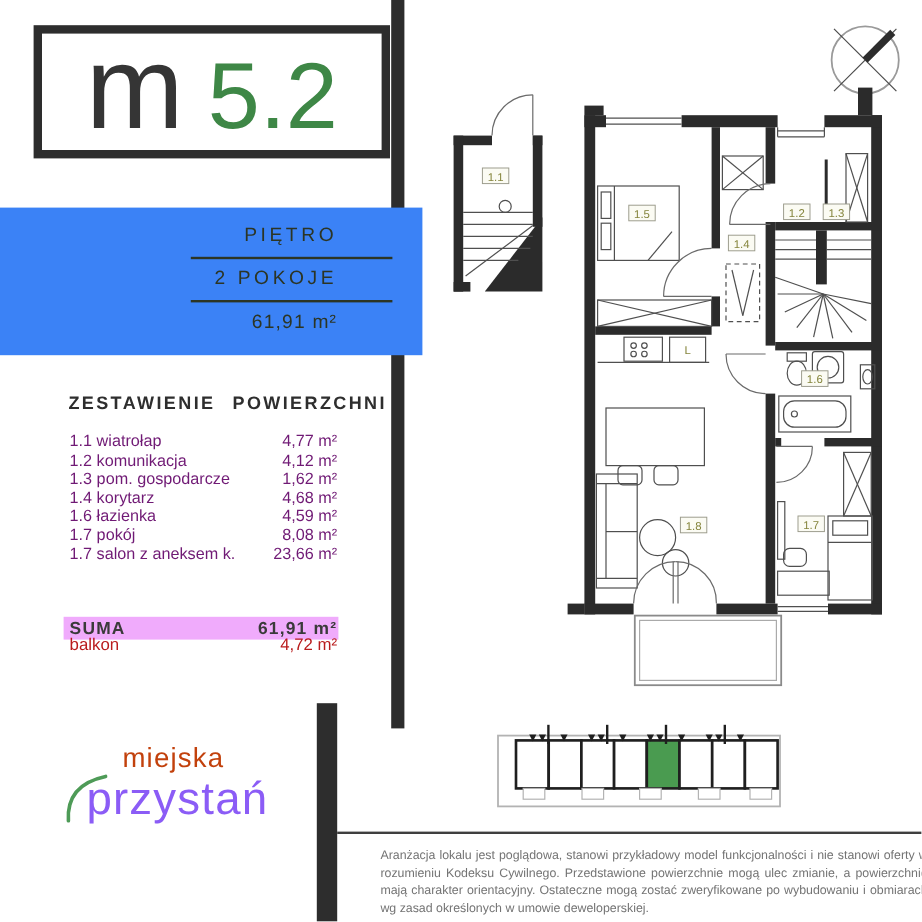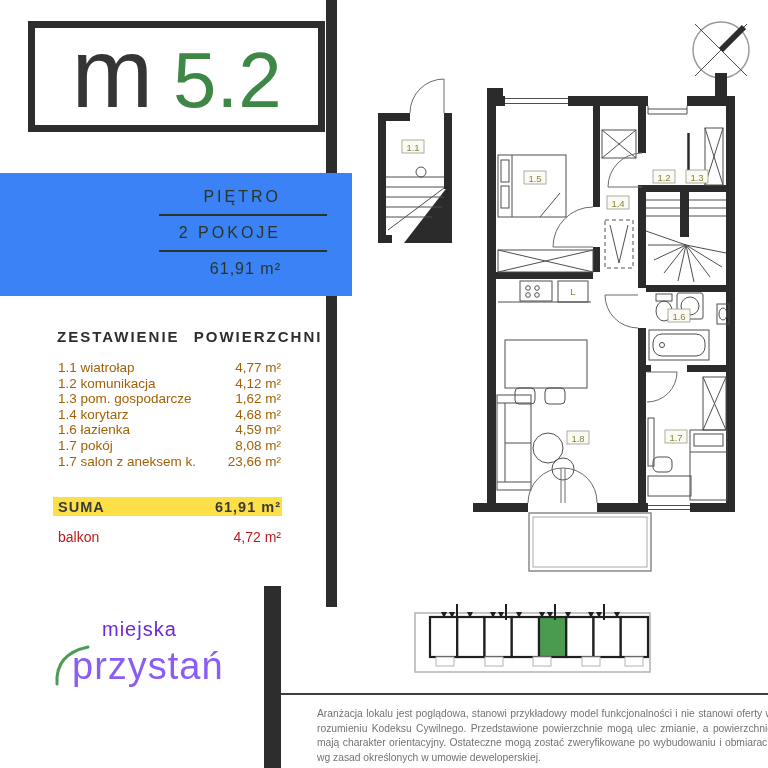--- a/index.html
+++ b/index.html
@@ -23,22 +23,22 @@
   .band-row{text-align:right;padding-right:46px;font-size:16px;letter-spacing:3px;font-weight:500;
             height:24px;line-height:24px;white-space:nowrap;}
   .band-div{border-bottom:2px solid #2c3524;margin:5px 0;}
   .band-area{font-weight:400;letter-spacing:1px;}
 
   
   .tbl-title{position:absolute;left:57px;top:328px;font-size:15px;font-weight:bold;
              letter-spacing:2px;word-spacing:8px;color:#2e2e2e;white-space:nowrap;}
   .tbl-rows{position:absolute;left:58px;top:360px;width:223px;}
   .tbl-row{display:flex;justify-content:space-between;font-size:13.5px;line-height:15.6px;
-           color:#a16207;white-space:nowrap;}
-  .suma-bar{position:absolute;left:53px;top:497px;width:229px;height:19px;background:#fde047;
+           color:#701a75;white-space:nowrap;}
+  .suma-bar{position:absolute;left:53px;top:514px;width:229px;height:19px;background:#f0abfc;
             display:flex;justify-content:space-between;align-items:center;
             font-size:14.5px;font-weight:bold;color:#3a3a3a;letter-spacing:1px;
             padding:0 1px 0 5px;box-sizing:border-box;}
   .balkon-row{position:absolute;left:58px;top:529px;width:223px;display:flex;
               justify-content:space-between;font-size:14px;color:#b91c1c;}
 
   
   .plan-svg{position:absolute;left:370px;top:85px;width:370px;height:510px;overflow:visible;}
   .compass-svg{position:absolute;left:678px;top:10px;width:86px;height:86px;overflow:visible;}
   .site-svg{position:absolute;left:400px;top:600px;width:280px;height:90px;overflow:visible;}
@@ -46,21 +46,21 @@
   .wall{fill:#2b2b2b;}
   .furn{fill:none;stroke:#4f4f4f;stroke-width:1;}
   .thinline{stroke:#4f4f4f;stroke-width:1;fill:none;}
   .door{stroke:#6a6a6a;stroke-width:1;fill:none;}
   .lblbox{fill:#fbfbf3;stroke:#9a9a8a;stroke-width:0.8;}
   .lbltxt{fill:#85853c;font-size:9.5px;font-family:"Liberation Sans",sans-serif;text-anchor:middle;}
 
   
   .brand{position:absolute;left:50px;top:612px;width:215px;height:95px;}
   .brand-arc{position:absolute;left:0;top:26px;width:52px;height:52px;overflow:visible;}
-  .brand-l1{position:absolute;left:52px;top:6px;font-size:20px;color:#6d28d9;letter-spacing:1px;}
+  .brand-l1{position:absolute;left:52px;top:6px;font-size:23px;color:#c2410c;letter-spacing:1px;}
   .brand-l2{position:absolute;left:22px;top:33px;font-size:38px;color:#8b5cf6;letter-spacing:1px;}
 
   .disclaimer{position:absolute;left:299px;top:707px;width:456px;font-size:10.3px;
               line-height:1.42;color:#737373;text-align:justify;margin-left:18px;}
 </style>
 </head>
 <body>
 
 <div class="page">
 

